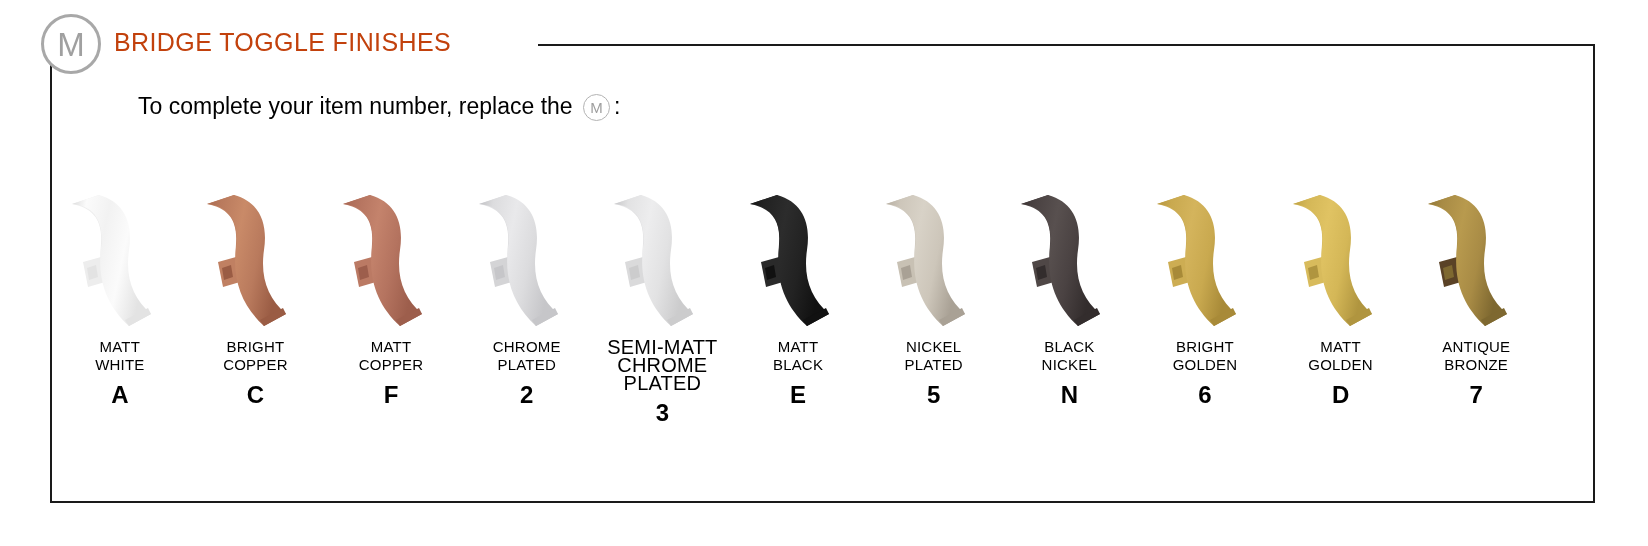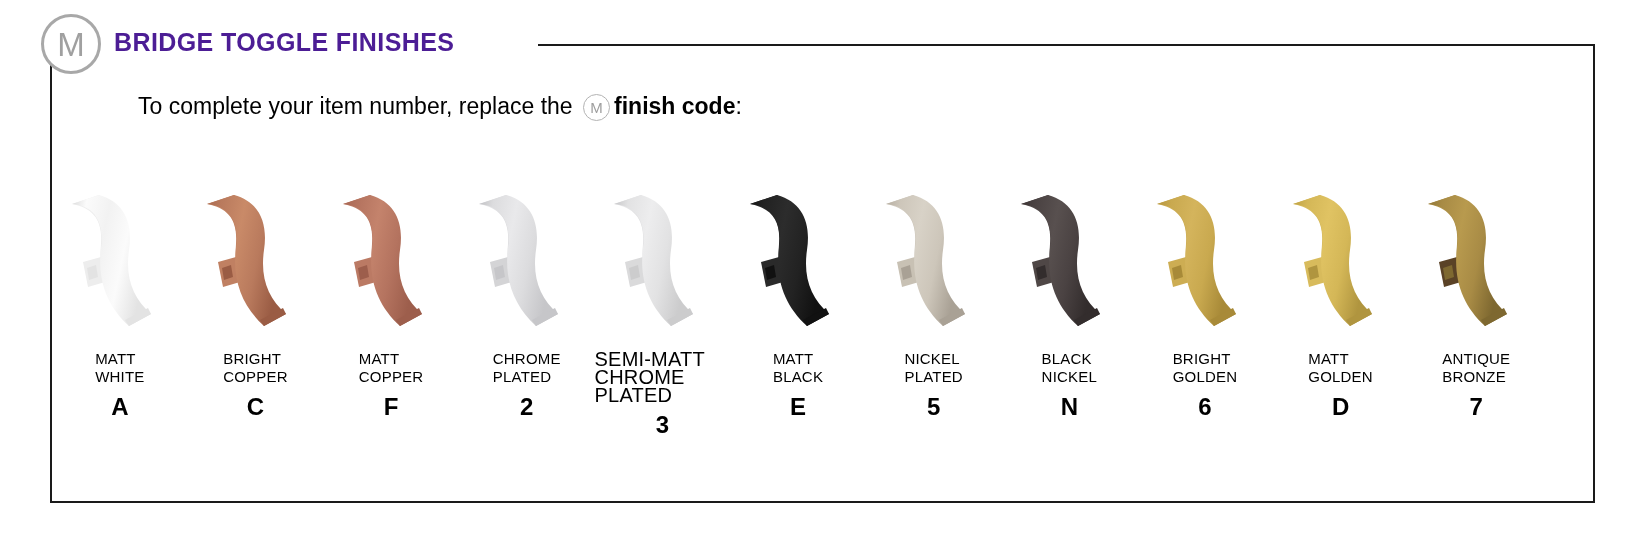--- a/index.html
+++ b/index.html
@@ -42,24 +42,24 @@
     font-size:33px;
     color:#a0a0a0;
     font-weight:400;
     letter-spacing:0;
     line-height:1;
   }
   .header-title{
     position:absolute;
     left:114px;top:28px;
     font-size:25px;
-    font-weight:bold;
+    font-weight:normal;
     letter-spacing:0.4px;
     white-space:nowrap;
-    color:#4c1d95;
+    color:#c2410c;
   }
   .header-rule{
     position:absolute;
     left:538px;top:44px;
     width:1057px;height:0;
     border-top:2px solid #1a1a1a;
     background:#ffffff;
   }
   .header-rule-mask{
     position:absolute;
@@ -109,22 +109,22 @@
     display:flex;
     flex-direction:column;
     align-items:center;
   }
   .art{
     width:130px;height:150px;
     position:relative;
   }
   .toggle-svg{display:block;width:130px;height:150px;}
   .cap{
-    margin-top:14px;
-    text-align:left;
+    margin-top:2px;
+    text-align:center;
     font-size:15px;
     line-height:18px;
     letter-spacing:0.2px;
     white-space:pre-line;
     color:#000;
   }
   .code{
     margin-top:9px;
     font-size:24px;
     font-weight:bold;
@@ -148,21 +148,20 @@
       <span>M</span>
     </div>
     <div class="header-title">BRIDGE TOGGLE FINISHES</div>
   </div>
 
   <div class="intro">
     <span class="seg">To complete your item number, replace the </span>
     <span class="badge-m-small">
       <span>M</span>
     </span>
-    <span class="seg strong">finish code</span>
     <span class="seg">:</span>
   </div>
 
   <div class="row">
       <div class="cell">
         <div class="art">
           <svg viewBox="0 0 130 150" class="toggle-svg">
             <defs>
               <linearGradient id="g0" x1="0" y1="0" x2="1" y2="0.35">
                 <stop offset="0" stop-color="#d8d8d8"></stop>

